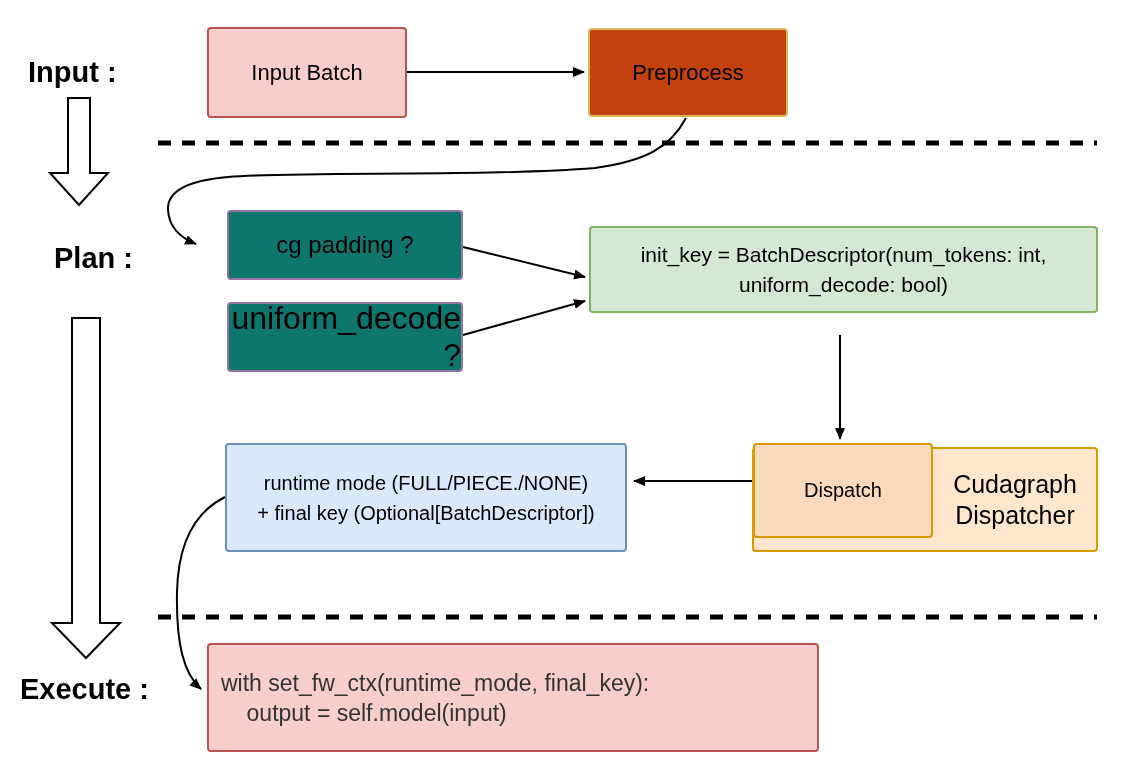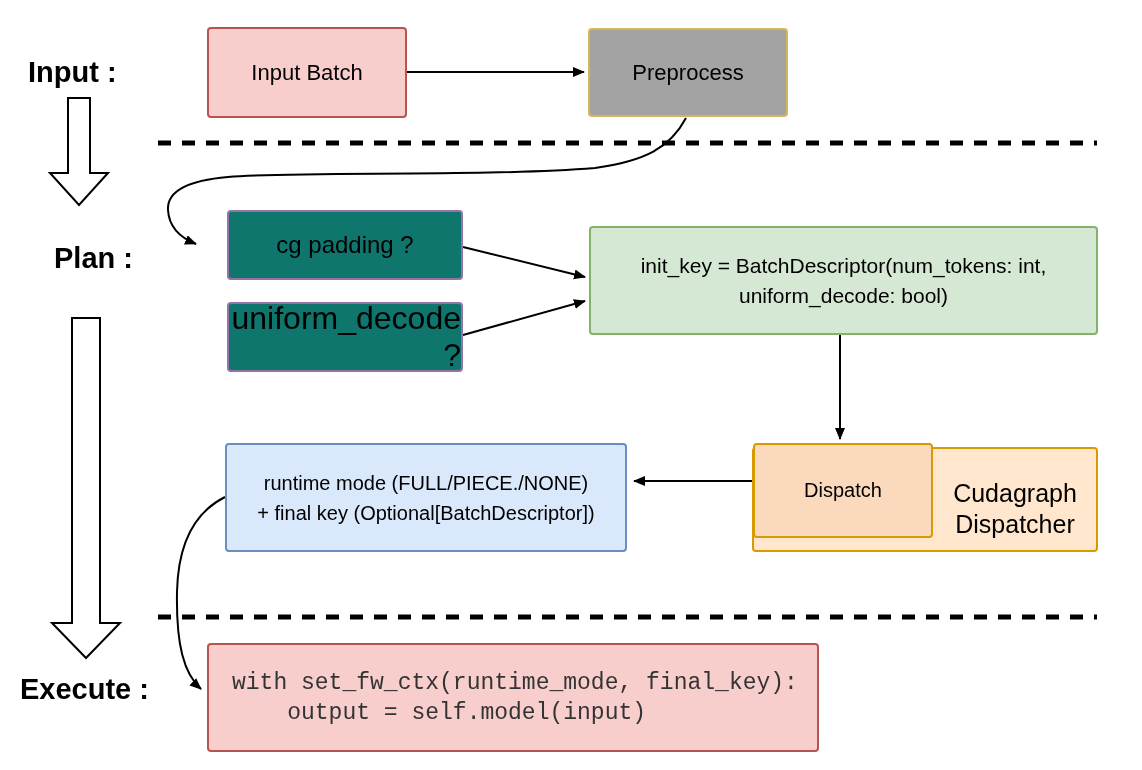--- a/index.html
+++ b/index.html
@@ -10,47 +10,47 @@
   #connectors{position:absolute;left:0;top:0;z-index:1;}
   .stage-label{position:absolute;z-index:2;font-weight:bold;font-size:29px;line-height:32px;white-space:nowrap;}
   .node{
     position:absolute;z-index:2;box-sizing:border-box;
     border:2px solid;border-radius:4px;
     display:flex;align-items:center;justify-content:center;
     text-align:center;
   }
   .multi{white-space:pre-line;}
   .pink  {background:#f8cecc;border-color:#b85450;}
-  .yellow{background:#a3a3a3;border-color:#d6b656;}
+  .yellow{background:#c2410c;border-color:#d6b656;}
   .purple{background:#0f766e;border-color:#9673a6;}
   .green {background:#d5e8d4;border-color:#82b366;}
   .blue  {background:#dae8fc;border-color:#6c8ebf;}
   .orange{background:#ffe6cc;border-color:#d79b00;}
   .peach {background:#fbd9bd;border-color:#d79b00;}
 
   #input-batch {left:207px;top:27px;width:200px;height:91px;font-size:22px;}
   #preprocess  {left:588px;top:28px;width:200px;height:89px;font-size:22px;}
   #cg-padding  {left:227px;top:210px;width:236px;height:70px;font-size:24px;}
   #uniform-decode{left:227px;top:302px;width:236px;height:70px;font-size:32px;text-align:right;}
-  #init-key    {left:589px;top:226px;width:509px;height:109px;font-size:21px;line-height:30px;}
+  #init-key    {left:589px;top:226px;width:509px;height:87px;font-size:21px;line-height:30px;}
   #cudagraph-dispatcher{left:752px;top:447px;width:346px;height:105px;}
   #cudagraph-label{
-    position:absolute;left:180px;top:9px;width:162px;height:100%;
+    position:absolute;left:180px;top:0;width:162px;height:100%;
     display:flex;align-items:center;justify-content:center;
     font-size:25px;line-height:31px;white-space:pre-line;text-align:center;
   }
   #dispatch    {left:753px;top:443px;width:180px;height:95px;font-size:20px;z-index:3;}
   #runtime-mode{left:225px;top:443px;width:402px;height:109px;font-size:20px;line-height:30px;}
   #execute-code{
     left:207px;top:643px;width:612px;height:109px;
     justify-content:flex-start;text-align:left;
   }
   #execute-code .code{
-    font-family:Liberation Mono, monospace;
-    font-size:23px;line-height:30px;white-space:pre;color:#333;padding-left:23px;
+    font-family:Liberation Sans, sans-serif;
+    font-size:23px;line-height:30px;white-space:pre;color:#333;padding-left:12px;
   }
   #stage-input  {left:28px;top:56px;}
   #stage-plan   {left:42px;top:242px;margin-left:12px;}
   #stage-execute{left:20px;top:673px;text-align:center;}
 </style>
 </head>
 <body>
 
 <div id="canvas">
 

